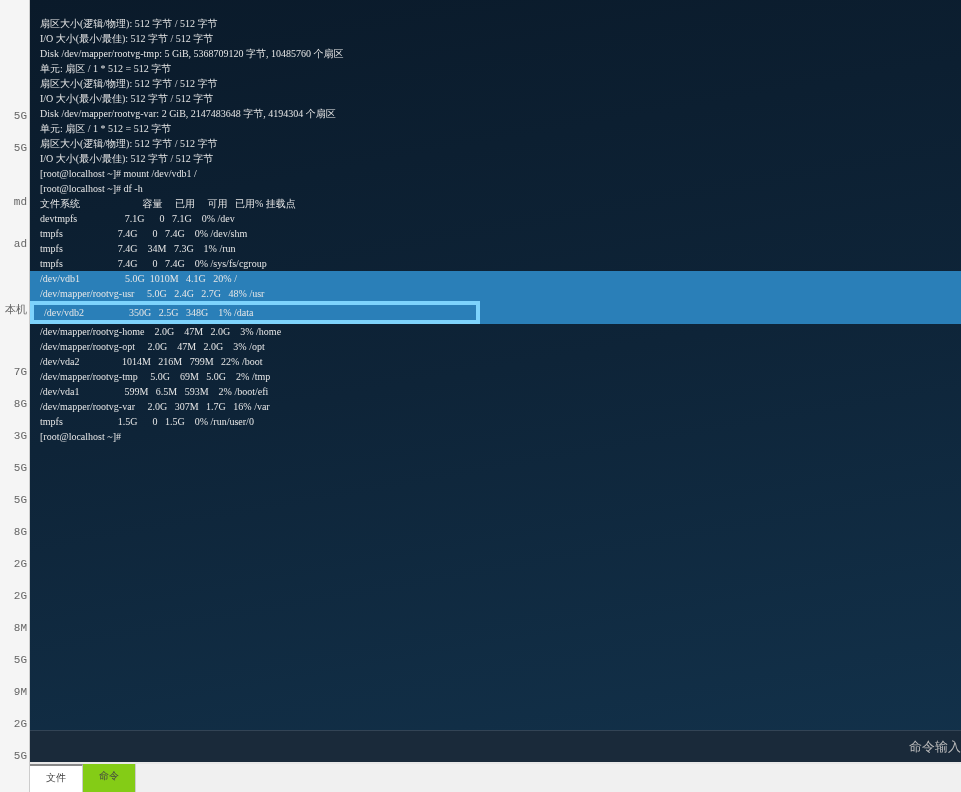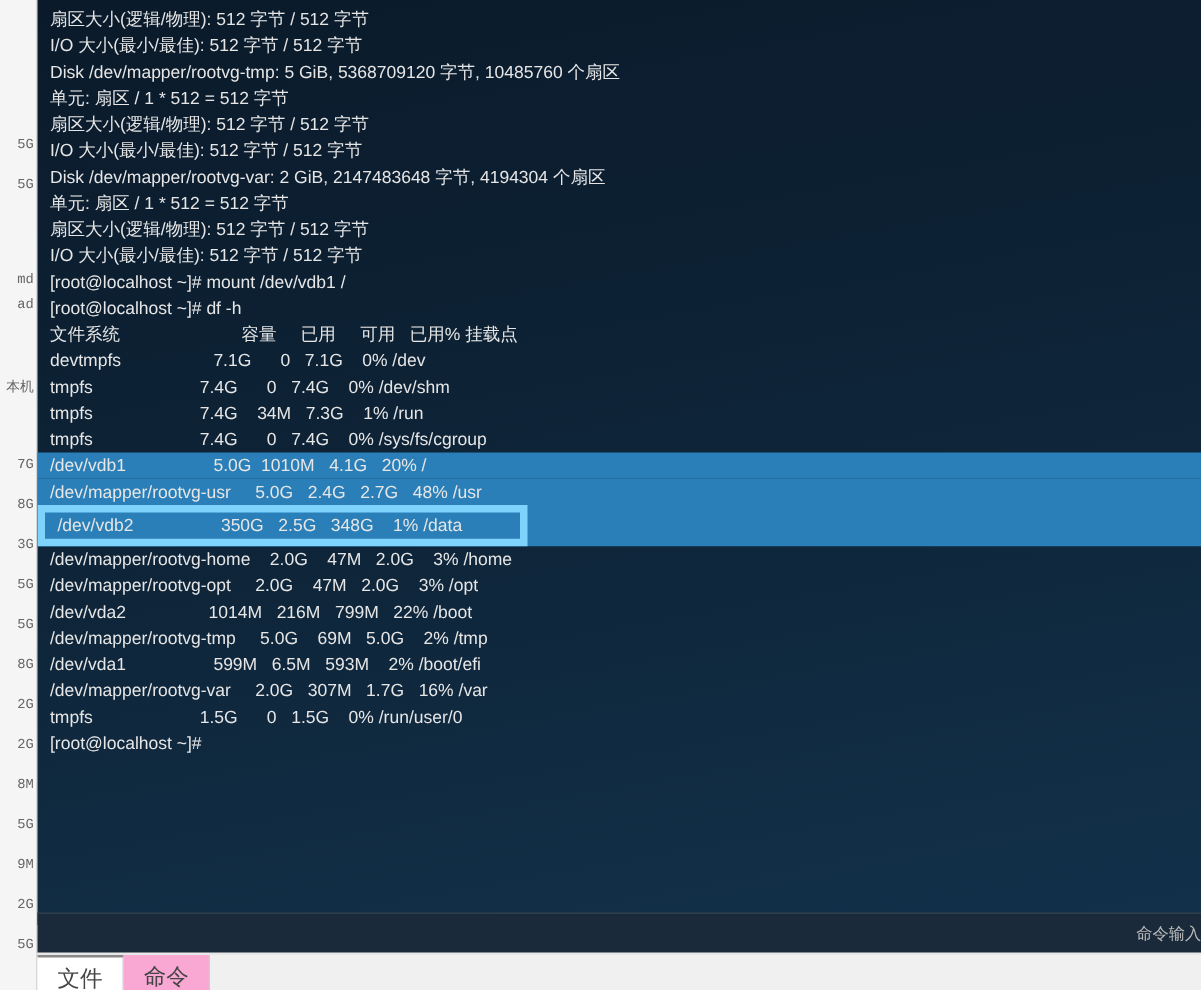--- a/index.html
+++ b/index.html
@@ -29,41 +29,41 @@
     white-space: nowrap;
   }
   .terminal {
     position: absolute;
     left: 30px;
     top: 0;
     right: 0;
     height: 740px;
     background: linear-gradient(170deg, #0a1a2a 0%, #0e2438 50%, #12314a 100%);
     color: #e6e6e6;
-    padding: 5px 10px;
-    font-family: Liberation Sans, sans-serif;
-    font-size: 14px;
+    padding: 16px 10px;
+    font-family: Liberation Serif, serif;
+    font-size: 10px;
     line-height: 1.5;
     overflow: hidden;
     white-space: pre;
   }
   .terminal-line { white-space: pre; }
   .highlight-row {
     background: #2a7fb8;
     display: inline-block;
     margin-left: -10px;
     padding-left: 10px;
     width: calc(100% + 20px);
   }
   .red-box {
-    border: 6px solid #7dd3fc;
+    border: 4px solid #7dd3fc;
     display: inline-block;
     margin-left: -10px;
     padding-left: 10px;
-    width: 392px;
+    width: 450px;
   }
   .input-bar {
     position: absolute;
     left: 30px;
     bottom: 30px;
     right: 0;
     height: 32px;
     background: #1a2a3a;
     color: #bbb;
     text-align: right;
@@ -74,40 +74,40 @@
   }
   .bottom-tabs {
     position: absolute;
     left: 30px;
     bottom: 0;
     right: 0;
     height: 28px;
     background: #f0f0f0;
     display: flex;
     font-family: Liberation Sans, sans-serif;
-    font-size: 18px;
+    font-size: 10px;
     color: #444;
   }
   .tab {
     padding: 5px 16px 0 16px;
     border-right: 1px solid #ccc;
     background: #fff;
     cursor: pointer;
   }
   .tab.active { background: #fff; border-top: 2px solid #888; }
-  .tab.inactive { background: #f9a8d4; }
+  .tab.inactive { background: #84cc16; }
 </style>
 </head>
 <body>
 
 <div class="left-panel" id="left-panel">
     <div class="left-label" style="top: 110px;">5G</div>
     <div class="left-label" style="top: 142px;">5G</div>
     <div class="left-label" style="top: 174px;"></div>
-    <div class="left-label" style="top: 218px;">md</div>
+    <div class="left-label" style="top: 196px;">md</div>
     <div class="left-label" style="top: 238px;">ad</div>
     <div class="left-label" style="top: 270px;"></div>
     <div class="left-label" style="top: 302px;">本机</div>
     <div class="left-label" style="top: 334px;"></div>
     <div class="left-label" style="top: 366px; text-align: right;">7G</div>
     <div class="left-label" style="top: 398px;">8G</div>
     <div class="left-label" style="top: 430px; text-align: center;">3G</div>
     <div class="left-label" style="top: 462px;">5G</div>
     <div class="left-label" style="top: 494px;">5G</div>
     <div class="left-label" style="top: 526px;">8G</div>

